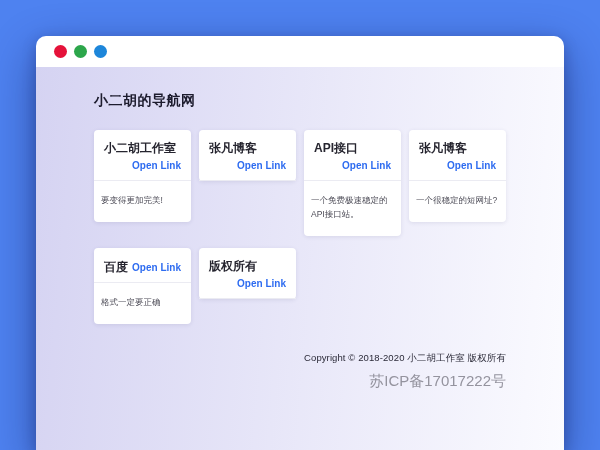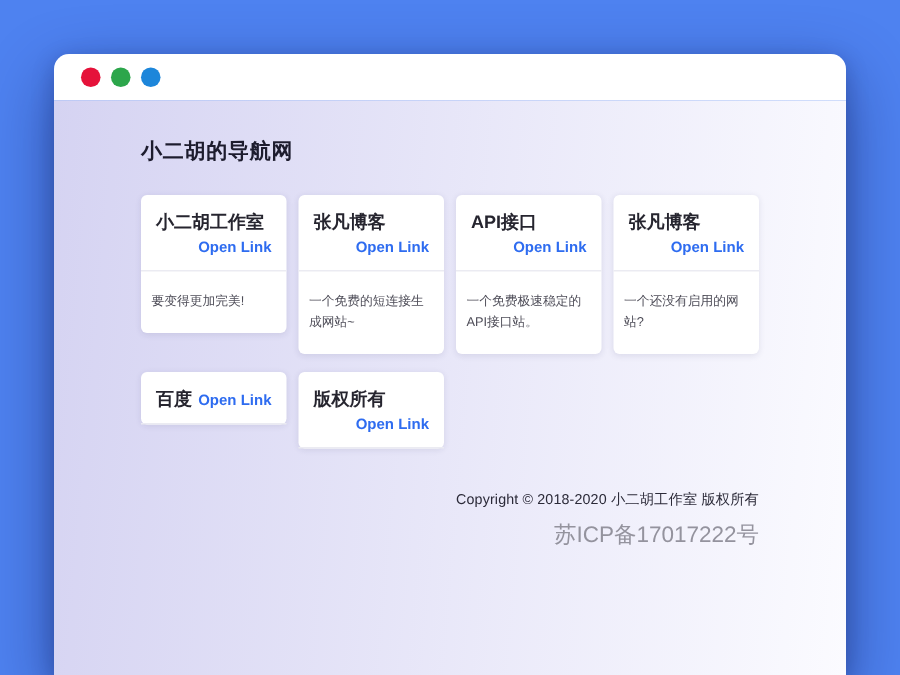--- a/index.html
+++ b/index.html
@@ -120,51 +120,51 @@
           <div class="card-divider"></div>
           <div class="card-desc">要变得更加完美!</div>
         </div>
 
         <div class="card">
           <div class="card-head">
             <span class="card-title">张凡博客</span>
             <a class="card-link">Open Link</a>
           </div>
           <div class="card-divider"></div>
-          <div class="card-desc">一个免费的短连接生成网站~</div>
         </div>
 
         <div class="card">
           <div class="card-head">
             <span class="card-title">API接口</span>
             <a class="card-link">Open Link</a>
           </div>
           <div class="card-divider"></div>
           <div class="card-desc">一个免费极速稳定的API接口站。</div>
         </div>
 
         <div class="card">
           <div class="card-head">
             <span class="card-title">张凡博客</span>
             <a class="card-link">Open Link</a>
           </div>
           <div class="card-divider"></div>
-          <div class="card-desc">一个还没有启用的网站?</div>
+          <div class="card-desc">一个很稳定的短网址?</div>
         </div>
 
       </div>
 
       <div class="row">
 
         <div class="card">
           <div class="card-head">
             <span class="card-title">百度</span>
             <a class="card-link">Open Link</a>
           </div>
           <div class="card-divider"></div>
+          <div class="card-desc">格式一定要正确</div>
         </div>
 
         <div class="card">
           <div class="card-head">
             <span class="card-title">版权所有</span>
             <a class="card-link">Open Link</a>
           </div>
           <div class="card-divider"></div>
         </div>
 

